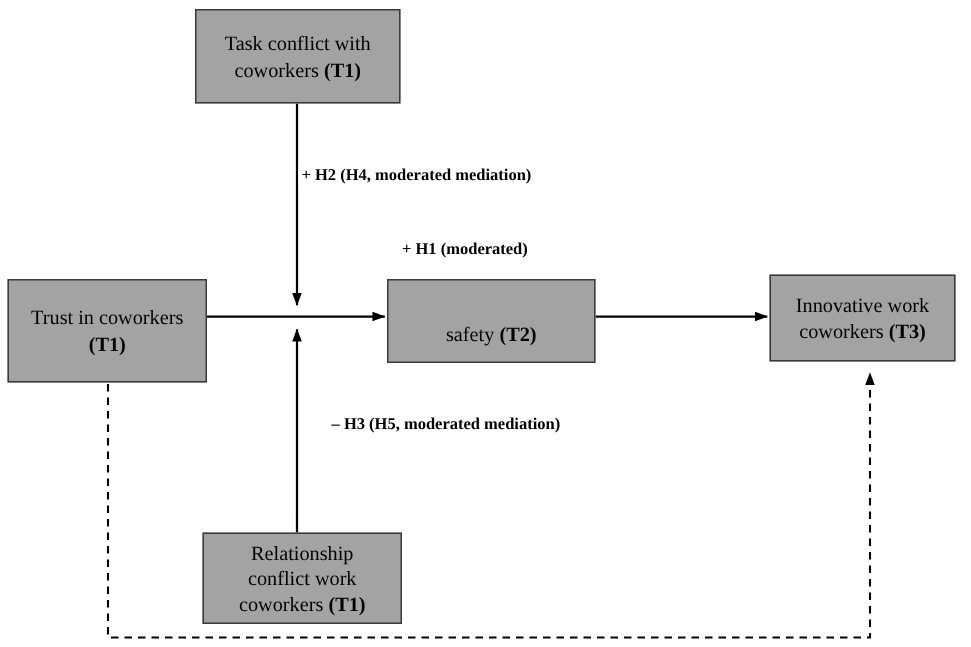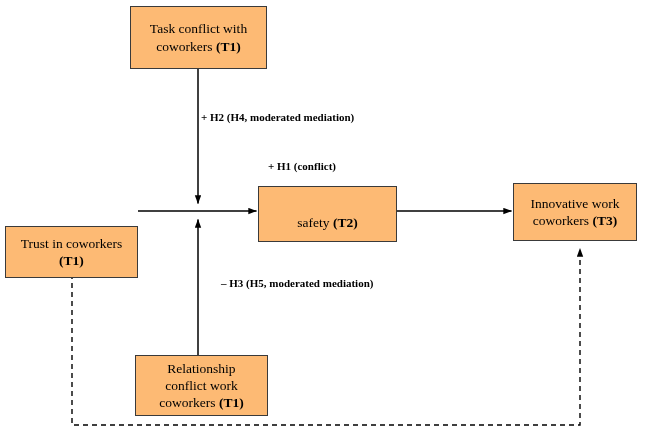--- a/index.html
+++ b/index.html
@@ -1,29 +1,29 @@
 <!DOCTYPE html>
 <html><head>
 <meta charset="utf-8">
 <style>
   html,body{margin:0;padding:0;background:#ffffff;}
   body{width:647px;height:431px;position:relative;overflow:hidden;
        font-family:"Liberation Serif","DejaVu Serif",serif;color:#000;}
   #canvas{position:absolute;left:0;top:0;width:647px;height:431px;}
   .node{position:absolute;box-sizing:border-box;border:1.3px solid #3a3a3a;
-        background:#fdba74;display:flex;align-items:center;justify-content:center;
+        background:#a3a3a3;display:flex;align-items:center;justify-content:center;
         text-align:center;line-height:1.28;font-size:13.5px;z-index:3;}
   .node .inner{padding:0 6px;}
   .node b{font-weight:bold;}
   .lbl{position:absolute;z-index:4;font-weight:bold;font-size:11px;
        white-space:nowrap;background:#fff;padding:0 2px;
        font-family:"Liberation Serif","DejaVu Serif",serif;}
   
   #node-task{left:130px;top:6px;width:137px;height:63px;}
-  #node-trust{left:5px;top:186px;width:133px;height:52px;margin-top:40px;}
+  #node-trust{left:5px;top:186px;width:133px;height:69px;}
   #node-psych{left:258px;top:186px;width:139px;height:56px;}
   #node-innov{left:513px;top:183px;width:124px;height:58px;}
   #node-relat{left:135px;top:355px;width:133px;height:61px;}
   
   #lbl-h2{left:199px;top:111px;}
   #lbl-h1{left:266px;top:160px;}
   #lbl-h3{left:199px;top:277px;margin-left:20px;}
 </style>
 </head>
 <body>
@@ -86,14 +86,14 @@
 
 <div class="node" id="node-relat">
   <div class="inner">
     <span>Relationship</span><br>
     <span>conflict  work</span><br>
     <span>coworkers </span><b>(T1)</b>
   </div>
 </div>
 
 <div class="lbl" id="lbl-h2">+ H2 (H4, moderated mediation)</div>
-<div class="lbl" id="lbl-h1">+ H1 (conflict)</div>
+<div class="lbl" id="lbl-h1">+ H1 (moderated)</div>
 <div class="lbl" id="lbl-h3">– H3 (H5, moderated mediation)</div>
 
 </body></html>

